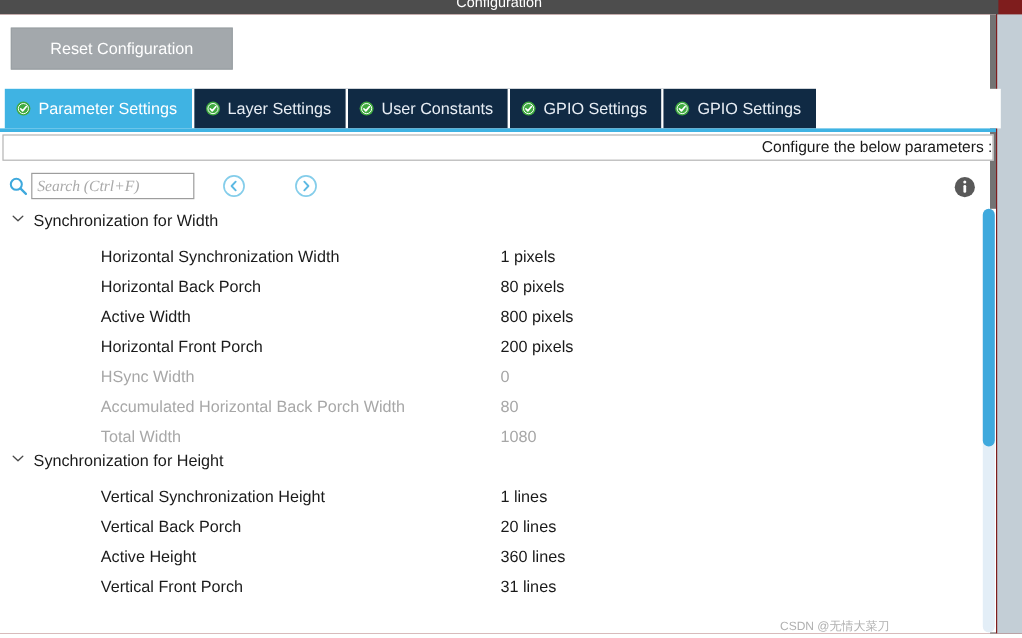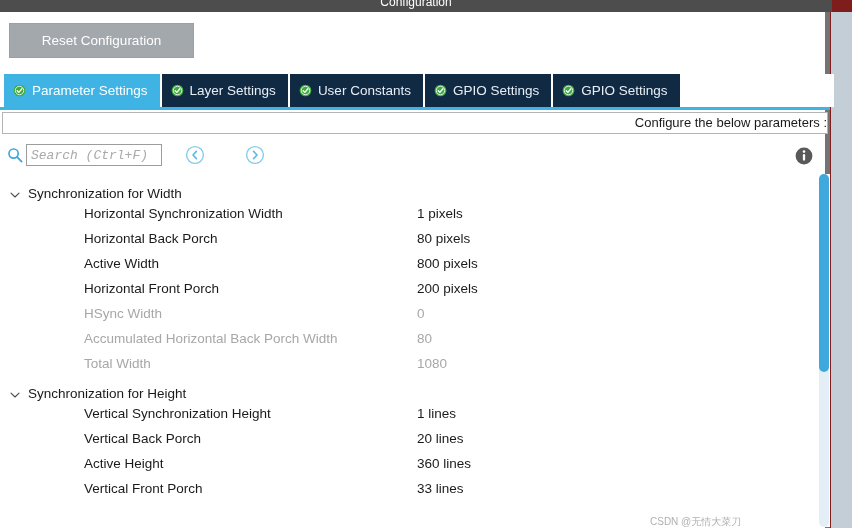--- a/index.html
+++ b/index.html
@@ -155,21 +155,21 @@
   }
   .search-input {
     position: absolute;
     left: 26px;
     top: 4px;
     width: 136px;
     height: 22px;
     box-sizing: border-box;
     border: 1px solid #9d9d9d;
     background: #ffffff;
-    font-family: Liberation Mono, monospace;
+    font-family: Liberation Serif, serif;
     font-size: 13px;
     font-style: italic;
     color: #333333;
     padding: 0 4px;
     outline: none;
   }
   .search-input::placeholder {
     color: #a9a9a9;
     font-style: italic;
     opacity: 1;
@@ -200,21 +200,21 @@
     top: 164px;
     width: 816px;
     height: 351px;
     overflow: hidden;
     background: #ffffff;
   }
   .group-row {
     position: relative;
     height: 25px;
     display: flex;
-    align-items: flex-end;
+    align-items: flex-start;
     padding-left: 9px;
     cursor: pointer;
     user-select: none;
   }
   .chev {
     flex: 0 0 auto;
     width: 12px;
     height: 12px;
     margin-right: 7px;
   }
@@ -464,21 +464,21 @@
         <div class="param-row">
           <span class="param-name">Vertical Back Porch</span>
           <span class="param-value">20 lines</span>
         </div>
         <div class="param-row">
           <span class="param-name">Active Height</span>
           <span class="param-value">360 lines</span>
         </div>
         <div class="param-row">
           <span class="param-name">Vertical Front Porch</span>
-          <span class="param-value">33 lines</span>
+          <span class="param-value">31 lines</span>
         </div>
         <div class="param-row disabled"></div>
       </div>
 
     <div class="scrollbar">
       <div class="scroll-track"></div>
       <div class="scroll-thumb" id="scroll-thumb" style="top: 0px; height: 198px;"></div>
     </div>
 
     <div class="tree-bottom-border"></div>

